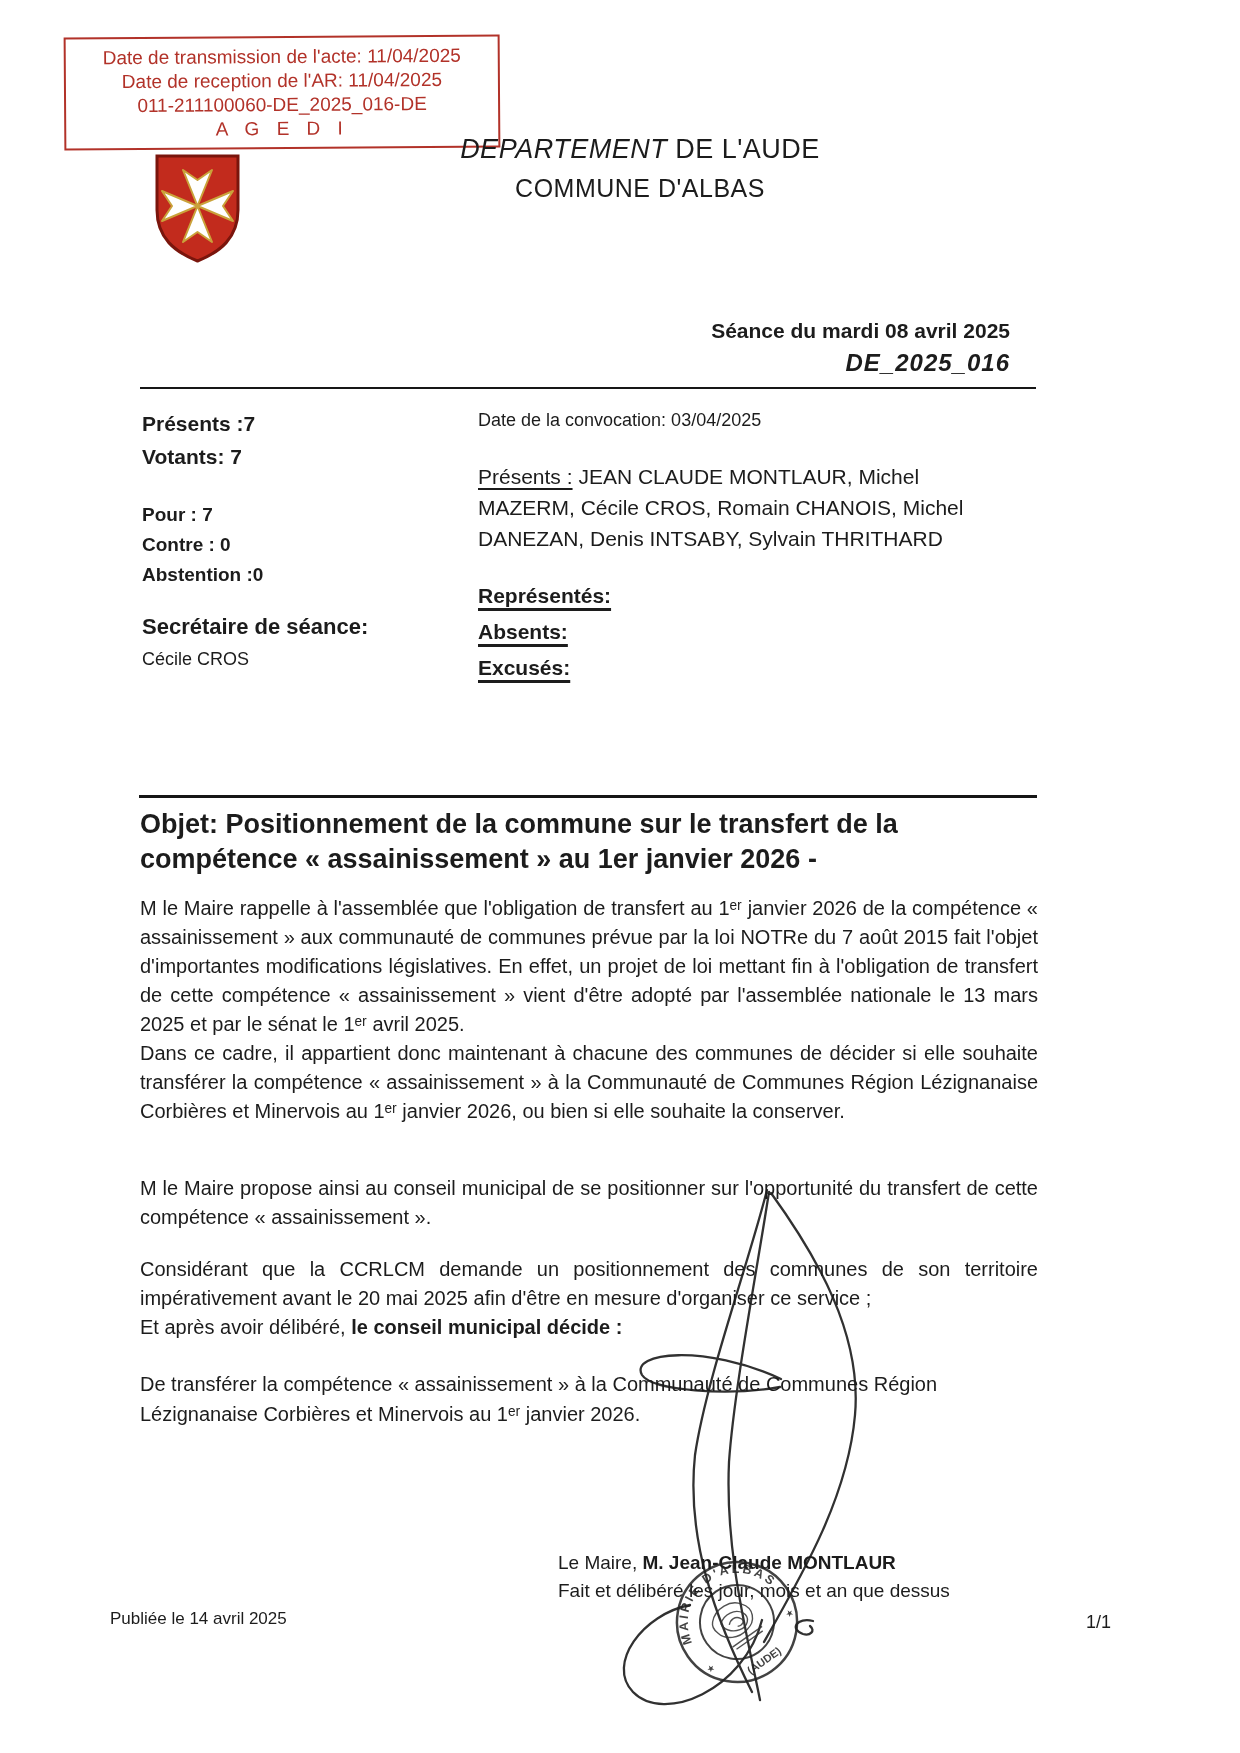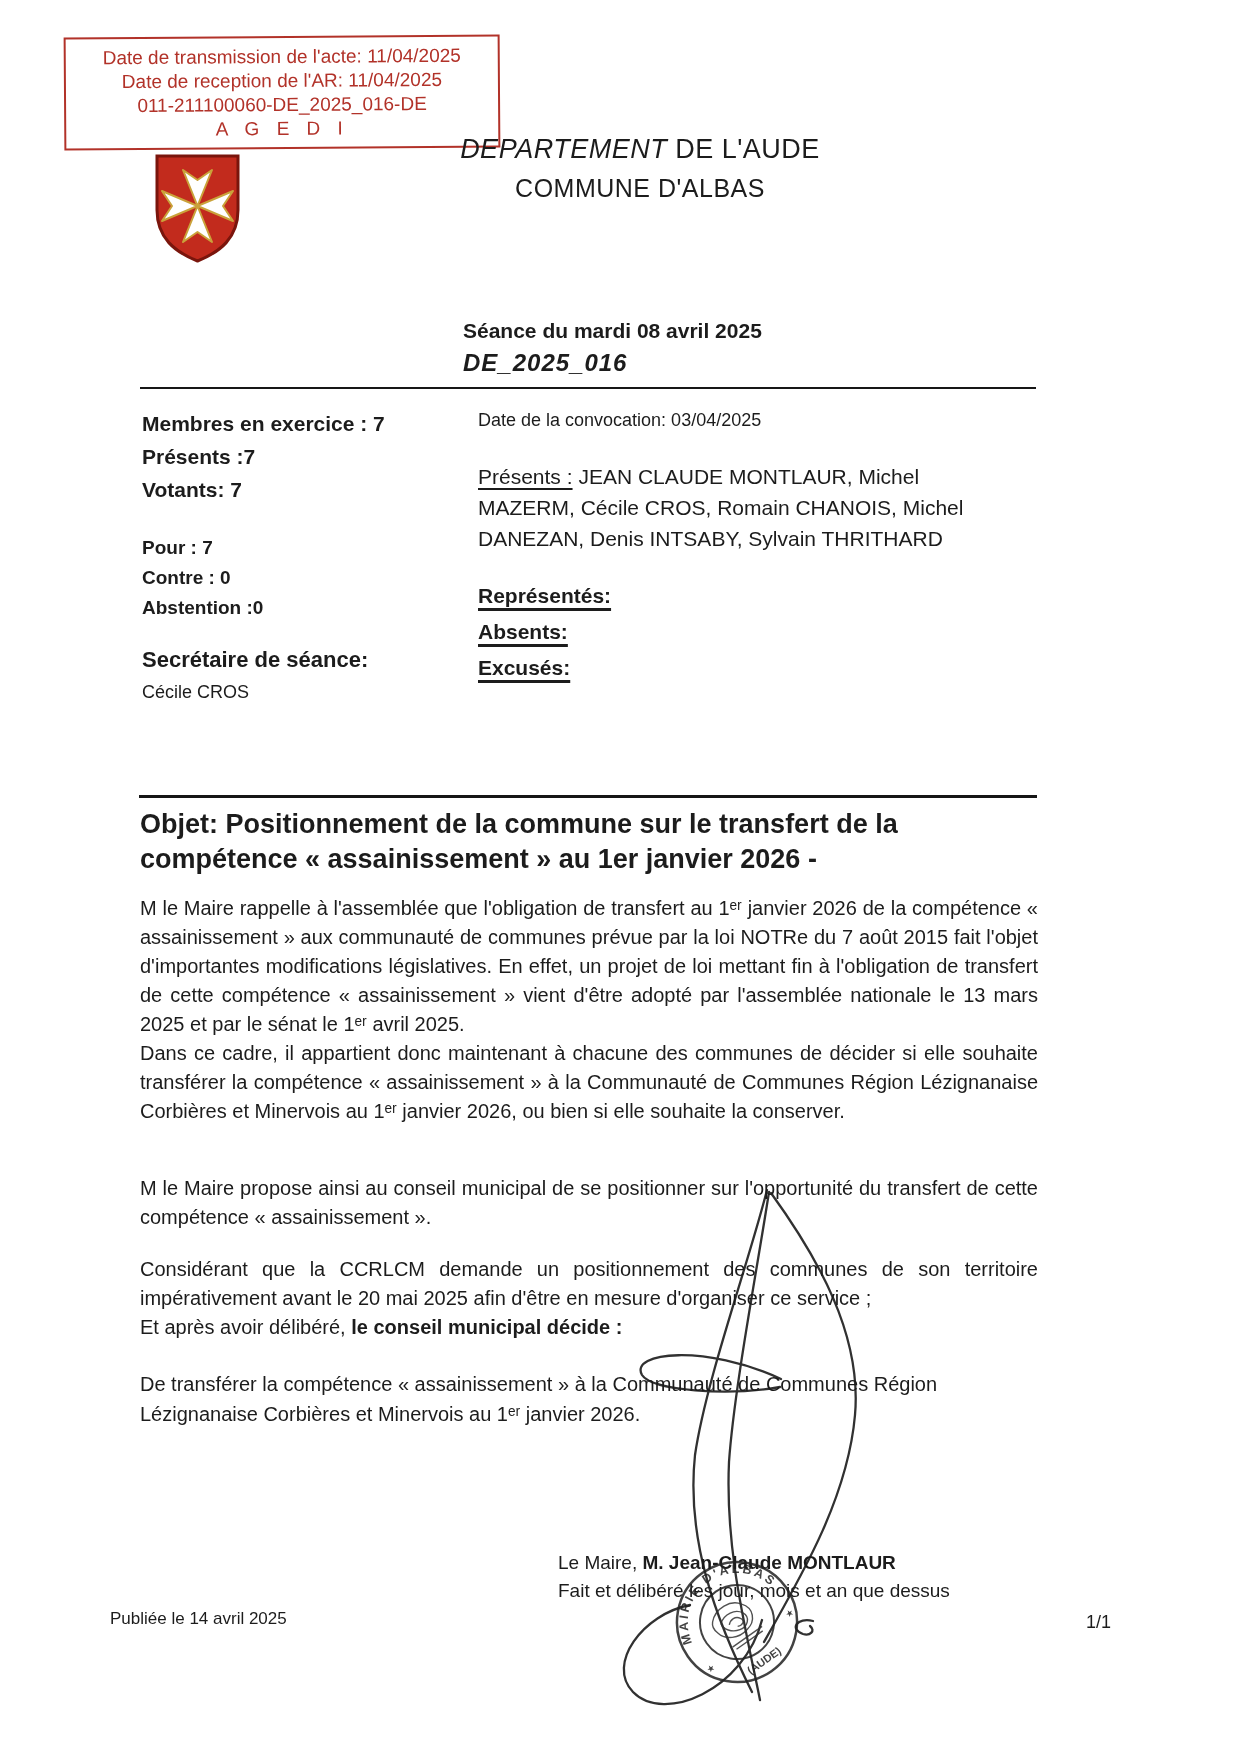--- a/index.html
+++ b/index.html
@@ -15,21 +15,21 @@
   }
   .stamp-box .agedi{letter-spacing:6px;}
   
   .arms{position:absolute;left:149px;top:152px;}
   
   .dept{position:absolute;left:340px;top:134px;width:600px;text-align:center;}
   .dept .l1{font-size:27px;letter-spacing:.5px;}
   .dept .l1 .it{font-style:italic;}
   .dept .l2{font-size:25px;margin-top:9px;letter-spacing:.5px;}
   
-  .seance{position:absolute;left:463px;top:319px;width:530px;text-align:left;}
+  .seance{position:absolute;left:480px;top:319px;width:530px;text-align:right;}
   .seance .s1{font-weight:bold;font-size:21px;}
   .seance .s2{font-weight:bold;font-size:24px;margin-top:6px;letter-spacing:1px;font-style:italic;}
   .rule{position:absolute;background:#161616;}
   .rule-top{left:140px;top:387px;width:896px;height:2px;}
   .rule-mid{left:139px;top:795px;width:898px;height:3px;}
   
   .col-left{position:absolute;left:142px;top:407px;width:330px;}
   .col-left .big{font-weight:bold;font-size:21px;line-height:33px;}
   .col-left .votes{margin-top:27px;font-weight:bold;font-size:19px;line-height:30px;}
   .col-left .secr{margin-top:24px;font-weight:bold;font-size:22px;}
@@ -94,21 +94,20 @@
   </div>
 
   <div class="seance">
     <div class="s1">Séance du mardi 08 avril 2025</div>
     <div class="s2">DE_2025_016</div>
   </div>
 
   <div class="rule rule-top"></div>
 
   <div class="col-left">
-    <div class="big">Membres en exercice : 7</div>
     <div class="big">Présents :7</div>
     <div class="big">Votants: 7</div>
     <div class="votes">
       <div>Pour : 7</div>
       <div>Contre : 0</div>
       <div>Abstention :0</div>
     </div>
     <div class="secr">Secrétaire de séance:</div>
     <div class="secr-name">Cécile CROS</div>
   </div>

